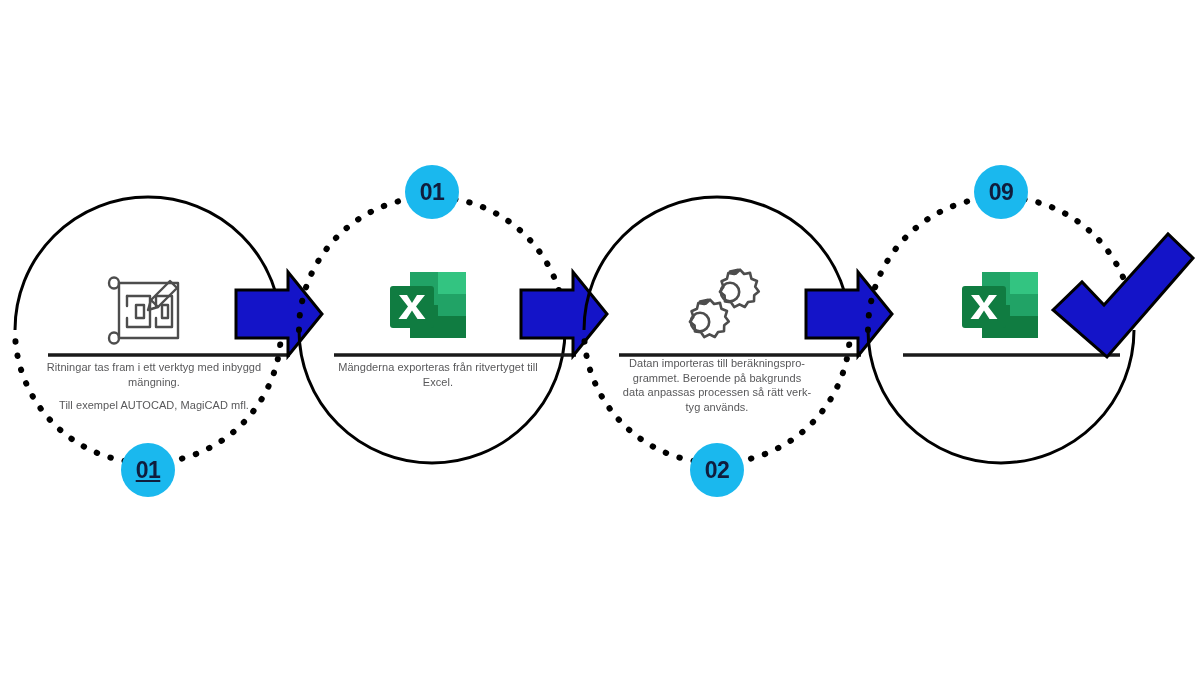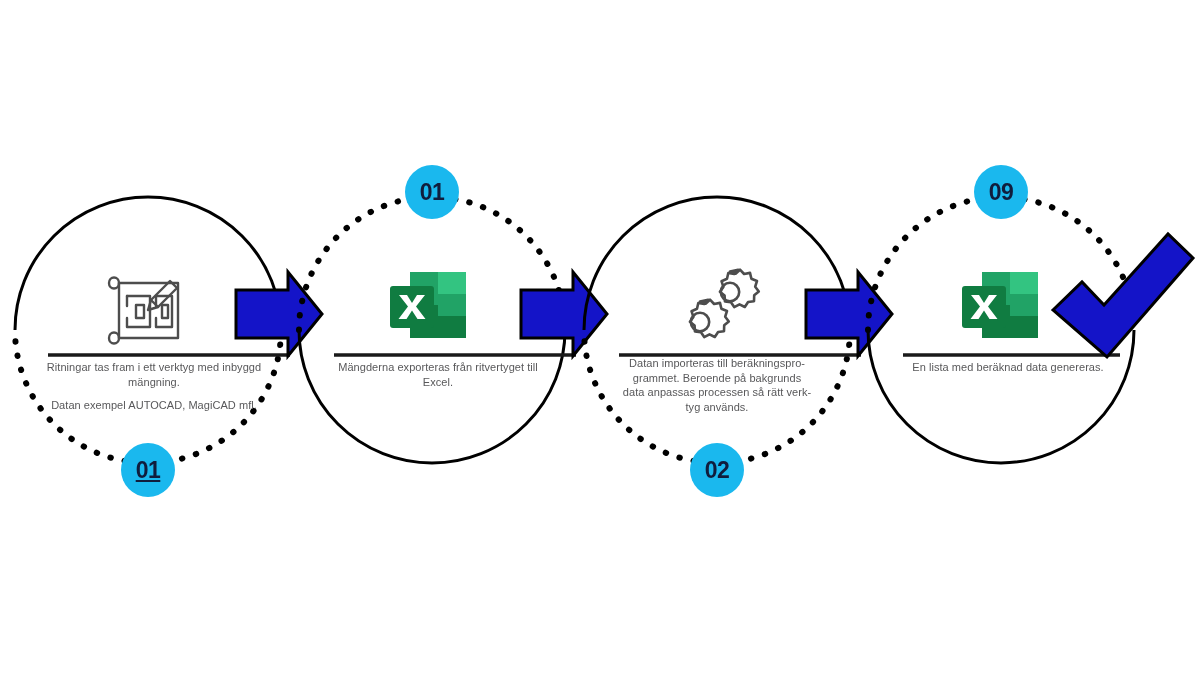--- a/index.html
+++ b/index.html
@@ -151,30 +151,29 @@
         <rect x="982" y="305" width="28" height="33" fill="#107c41"></rect>
         <rect x="962" y="286" width="44" height="42" rx="3" fill="#107c41"></rect>
         <path d="M971 295 L979 295 L984 303 L989 295 L997 295 L988 306.5 L997.5 319 L989.5 319 L984 310.5 L978.5 319 L970.5 319 L980 306.5 Z" fill="#ffffff"></path>
       </g>
 
       <path d="M1053 310 L1082 282 L1104 305 L1168 234 L1193 258 L1107 357 Z" fill="#1414c8" stroke="#000000" stroke-width="3" stroke-linejoin="miter"></path>
 
     </svg>
 
     <div class="caption" style="left:38px; top:360px; width:232px;">Ritningar tas fram i ett verktyg med inbyggd mängning.</div>
-    <div class="caption secondary" style="left:38px; top:398px; width:232px;">Datan exempel AUTOCAD, MagiCAD mfl.</div>
+    <div class="caption secondary" style="left:38px; top:398px; width:232px;">Till exempel AUTOCAD, MagiCAD mfl.</div>
 
     <div class="caption" style="left:322px; top:360px; width:232px;">Mängderna exporteras från ritvertyget till Excel.</div>
 
     <div class="caption" style="left:613px; top:348px; width:208px;margin-top:8px;">Datan importeras till beräkningspro-
 grammet. Beroende på bakgrunds
 data anpassas processen så rätt verk-
 tyg används.</div>
 
-    <div class="caption" style="left:892px; top:360px; width:232px;">En lista med beräknad data genereras.</div>
 
     <div class="step-number" style="left:121px; top:443px;text-decoration:underline;">01</div>
 
     <div class="step-number" style="left:405px; top:165px;">01</div>
 
     <div class="step-number" style="left:690px; top:443px;">02</div>
 
     <div class="step-number" style="left:974px; top:165px;">09</div>
 
   </div>

